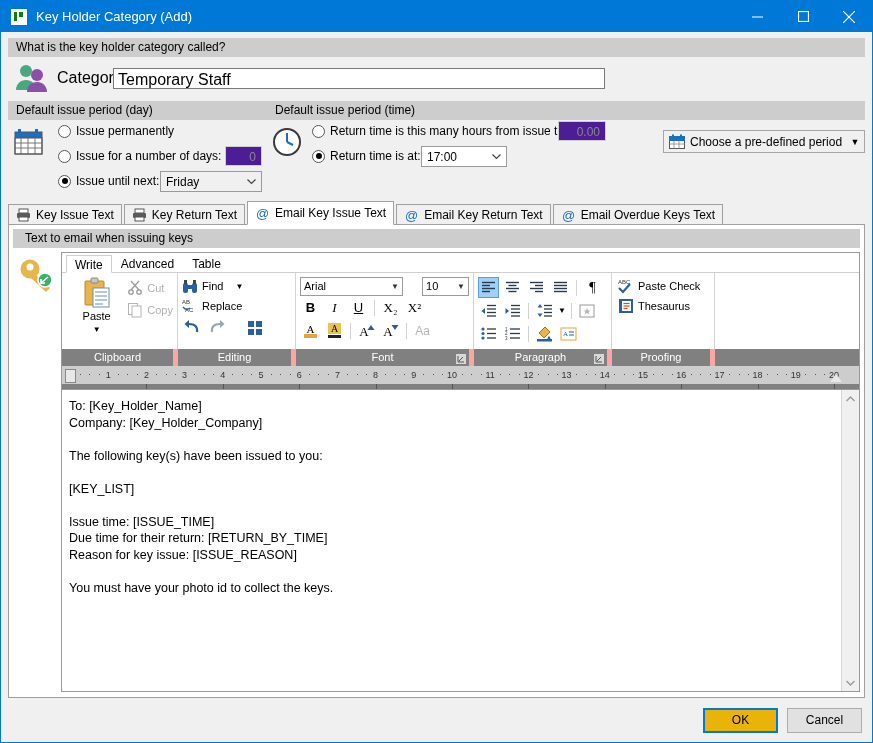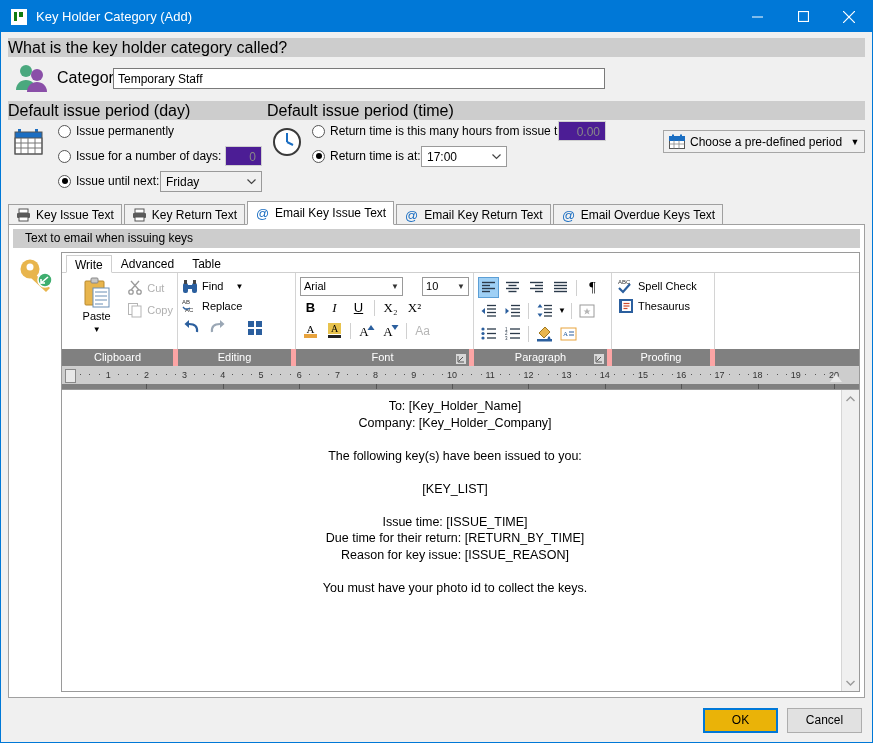--- a/index.html
+++ b/index.html
@@ -17,30 +17,30 @@
   .titlebar{height:31px;background:#0078d7;display:flex;align-items:center;flex:0 0 auto;}
   .title-ico{width:16px;height:16px;margin-left:10px;margin-right:9px;background:#fff;
              position:relative;flex:0 0 auto;}
   .title-ico:before{content:"";position:absolute;left:3px;top:3px;width:3px;height:9px;background:#107c10;}
   .title-ico:after{content:"";position:absolute;left:8px;top:3px;width:4px;height:5px;background:#107c10;}
   .title-text{color:#fff;font-size:13px;flex:1 1 auto;}
   .wbtn{width:46px;height:31px;display:flex;align-items:center;justify-content:center;color:#fff;flex:0 0 auto;}
   .wbtn svg{display:block;}
 
   
-  .grouphdr{background:#cdcdcd;height:19px;line-height:19px;font-size:16px;color:#000;}
+  .grouphdr{background:#cdcdcd;height:19px;line-height:19px;padding-left:8px;font-size:12px;color:#000;}
 
   .body{padding:6px 7px 0 7px;flex:1 1 auto;display:flex;flex-direction:column;box-sizing:border-box;}
 
   
   .catsec{background:#f0f0f0;}
   .catrow{display:flex;align-items:center;height:42px;}
   .people-ico{width:34px;height:30px;margin:0 8px 0 7px;position:relative;flex:0 0 auto;}
   .lbl-cat{width:56px;font-size:16px;}
-  .textbox{height:21px;border:1px solid #7a7a7a;background:#fff;font-size:12px;
+  .textbox{height:21px;border:1px solid #7a7a7a;background:#fff;font-size:16px;
            line-height:21px;padding:0 4px;box-sizing:border-box;font-family:"Liberation Sans",sans-serif;}
 
   
   .periods{display:flex;gap:0;margin-top:2px;}
   .pday{width:259px;flex:0 0 auto;}
   .ptime{flex:1 1 auto;}
   .pbody{height:74px;position:relative;}
   .cal-ico{position:absolute;left:6px;top:8px;width:32px;height:28px;}
   .clock-ico{position:absolute;left:4px;top:6px;width:32px;height:32px;}
   .radio{display:flex;align-items:center;font-size:12px;position:absolute;}
@@ -111,21 +111,21 @@
 
   
   .rulerwrap{background:#f0f0f0;border-top:1px solid #cfcfcf;}
   .ruler{height:17px;background:#cdcdcd;position:relative;overflow:hidden;font-size:9px;color:#333;}
   .ruler .rnum{position:absolute;top:3px;transform:translateX(-50%);}
   .ruler .rdot2{position:absolute;top:7px;width:1px;height:1px;background:#555;}
   .rulerbar{height:5px;background:#808080;position:relative;}
   .rulerbar .tk{position:absolute;top:0;width:1px;height:5px;background:#555;}
 
   
-  .docarea{flex:1 1 auto;display:flex;background:#fff;border-top:1px solid #9a9a9a;min-height:0;text-align:center;}
+  .docarea{flex:1 1 auto;display:flex;background:#fff;border-top:1px solid #9a9a9a;min-height:0;}
   .doc{flex:1 1 auto;padding:8px 0 0 7px;font-size:12.5px;line-height:16.5px;white-space:pre-wrap;
        font-family:"Liberation Sans","DejaVu Sans",sans-serif;overflow:hidden;}
   .vscroll{width:17px;background:#f0f0f0;border-left:1px solid #d6d6d6;display:flex;
            flex-direction:column;justify-content:space-between;align-items:center;flex:0 0 auto;}
   .vscroll .arw{height:17px;display:flex;align-items:center;justify-content:center;color:#9a9a9a;font-size:9px;}
 
   
   .footer{height:44px;display:flex;align-items:center;justify-content:flex-end;padding-right:10px;flex:0 0 auto;}
   .btn{width:75px;height:25px;border:1px solid #adadad;background:#e1e1e1;font-size:12px;
        display:flex;align-items:center;justify-content:center;margin-left:9px;box-sizing:border-box;}
@@ -627,21 +627,21 @@
 
             <div class="rgroup" style="width:103px;">
               <div class="rgc" style="flex-direction:column;padding-left:6px;">
                 <div class="smallitem">
                   <span class="icn">
                     <svg width="17" height="16" viewBox="0 0 17 16">
                       <text x="0" y="6" font-size="6" font-family="Liberation Sans, sans-serif" fill="#333">ABC</text>
                       <polyline points="1,10 5,14 12,6" fill="none" stroke="#2b5f9e" stroke-width="2.2"></polyline>
                       </svg>
                   </span>
-                  <span>Spell Check</span>
+                  <span>Paste Check</span>
                 </div>
                 <div class="smallitem">
                   <span class="icn">
                     <svg width="16" height="16" viewBox="0 0 16 16">
                       <rect x="1" y="1" width="14" height="14" fill="#2b5f9e"></rect>
                       <rect x="4" y="3" width="9" height="10" fill="#fff"></rect>
                       <g stroke="#d04a2a" stroke-width="1.2">
                           <line x1="5.5" y1="5.5" x2="11.5" y2="5.5"></line>
                           <line x1="5.5" y1="8" x2="11.5" y2="8"></line>
                           <line x1="5.5" y1="10.5" x2="9.5" y2="10.5"></line>

